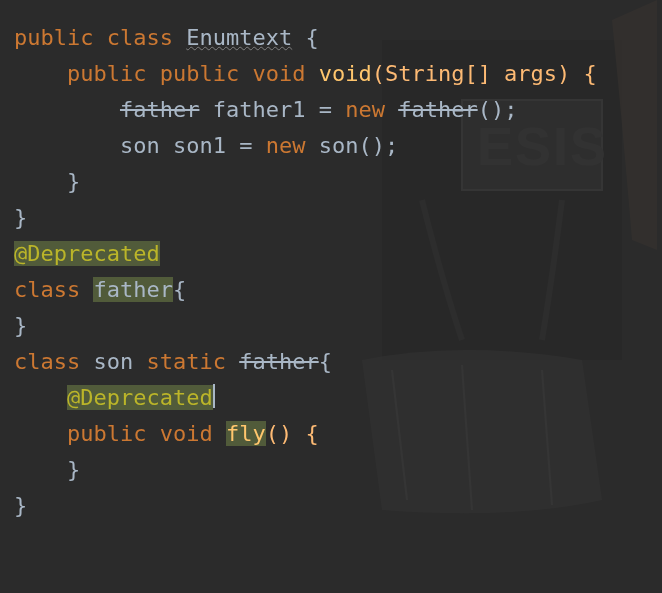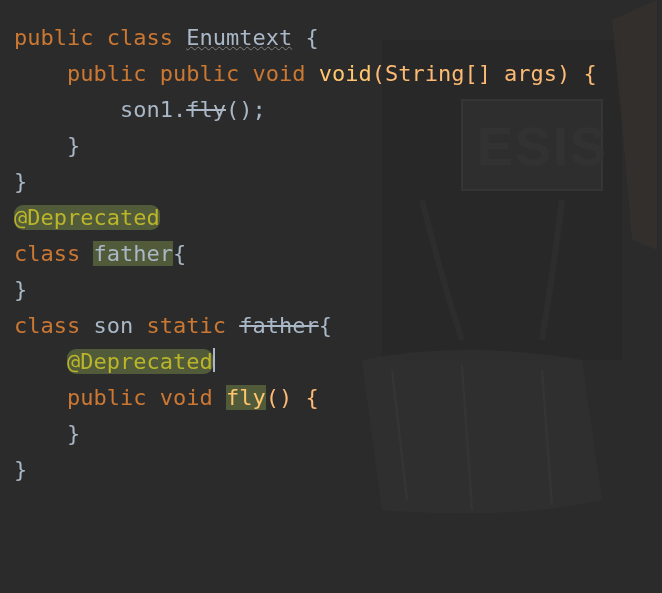--- a/index.html
+++ b/index.html
@@ -21,21 +21,21 @@
     opacity: 0.25;
     pointer-events: none;
   }
   .code-area {
     position: relative;
     padding: 20px 0 0 14px;
     color: #a9b7c6;
   }
   .line { white-space: pre; }
   .kw { color: #cc7832; text-align: center; }
-  .ann { color: #bbb529; border-radius: 9px; }
+  .ann { color: #bbb529; }
   .method { color: #ffc66d; }
   .ident { color: #a9b7c6; }
   .paren { color: #fdba74; }
   .brace { color: #a9b7c6; }
   .warn-underline {
     text-decoration: underline wavy #808080;
     text-decoration-thickness: 1px;
   }
   .strike {
     text-decoration: line-through;
@@ -68,23 +68,24 @@
   <path d="M 160 200 Q 180 280 200 340" stroke="#333" stroke-width="6" fill="none"></path>
   <path d="M 300 200 Q 290 280 280 340" stroke="#333" stroke-width="6" fill="none"></path>
 </svg>
 
 <div class="code-area">
 
   <div class="line"><span class="kw">public</span> <span class="kw">class</span> <span class="ident warn-underline">Enumtext</span> <span class="brace">{</span></div>
 
   <div class="line"><span>    </span><span class="kw">public</span> <span class="kw">public</span> <span class="kw">void</span> <span class="method">void</span><span class="paren">(String[] args) {</span></div>
 
+  <div class="line"><span>        </span><span class="ident strike">father</span> <span class="ident">father1</span><span> = </span><span class="kw">new</span> <span class="ident strike">father</span><span>();</span></div>
 
+  <div class="line"><span>        </span><span class="ident">son</span> <span class="ident">son1</span><span> = </span><span class="kw">new</span> <span class="ident">son</span><span>();</span></div>
 
-  <div class="line"><span>        </span><span class="ident">son1.</span><span class="ident strike">fly</span><span>();</span></div>
 
   <div class="line"><span>    </span><span class="brace">}</span></div>
 
   <div class="line"><span class="brace">}</span></div>
 
   <div class="line"><span class="ann hl">@Deprecated</span></div>
 
   <div class="line"><span class="kw">class</span> <span class="ident hl">father</span><span class="brace">{</span></div>
 
   <div class="line"><span class="brace">}</span></div>

